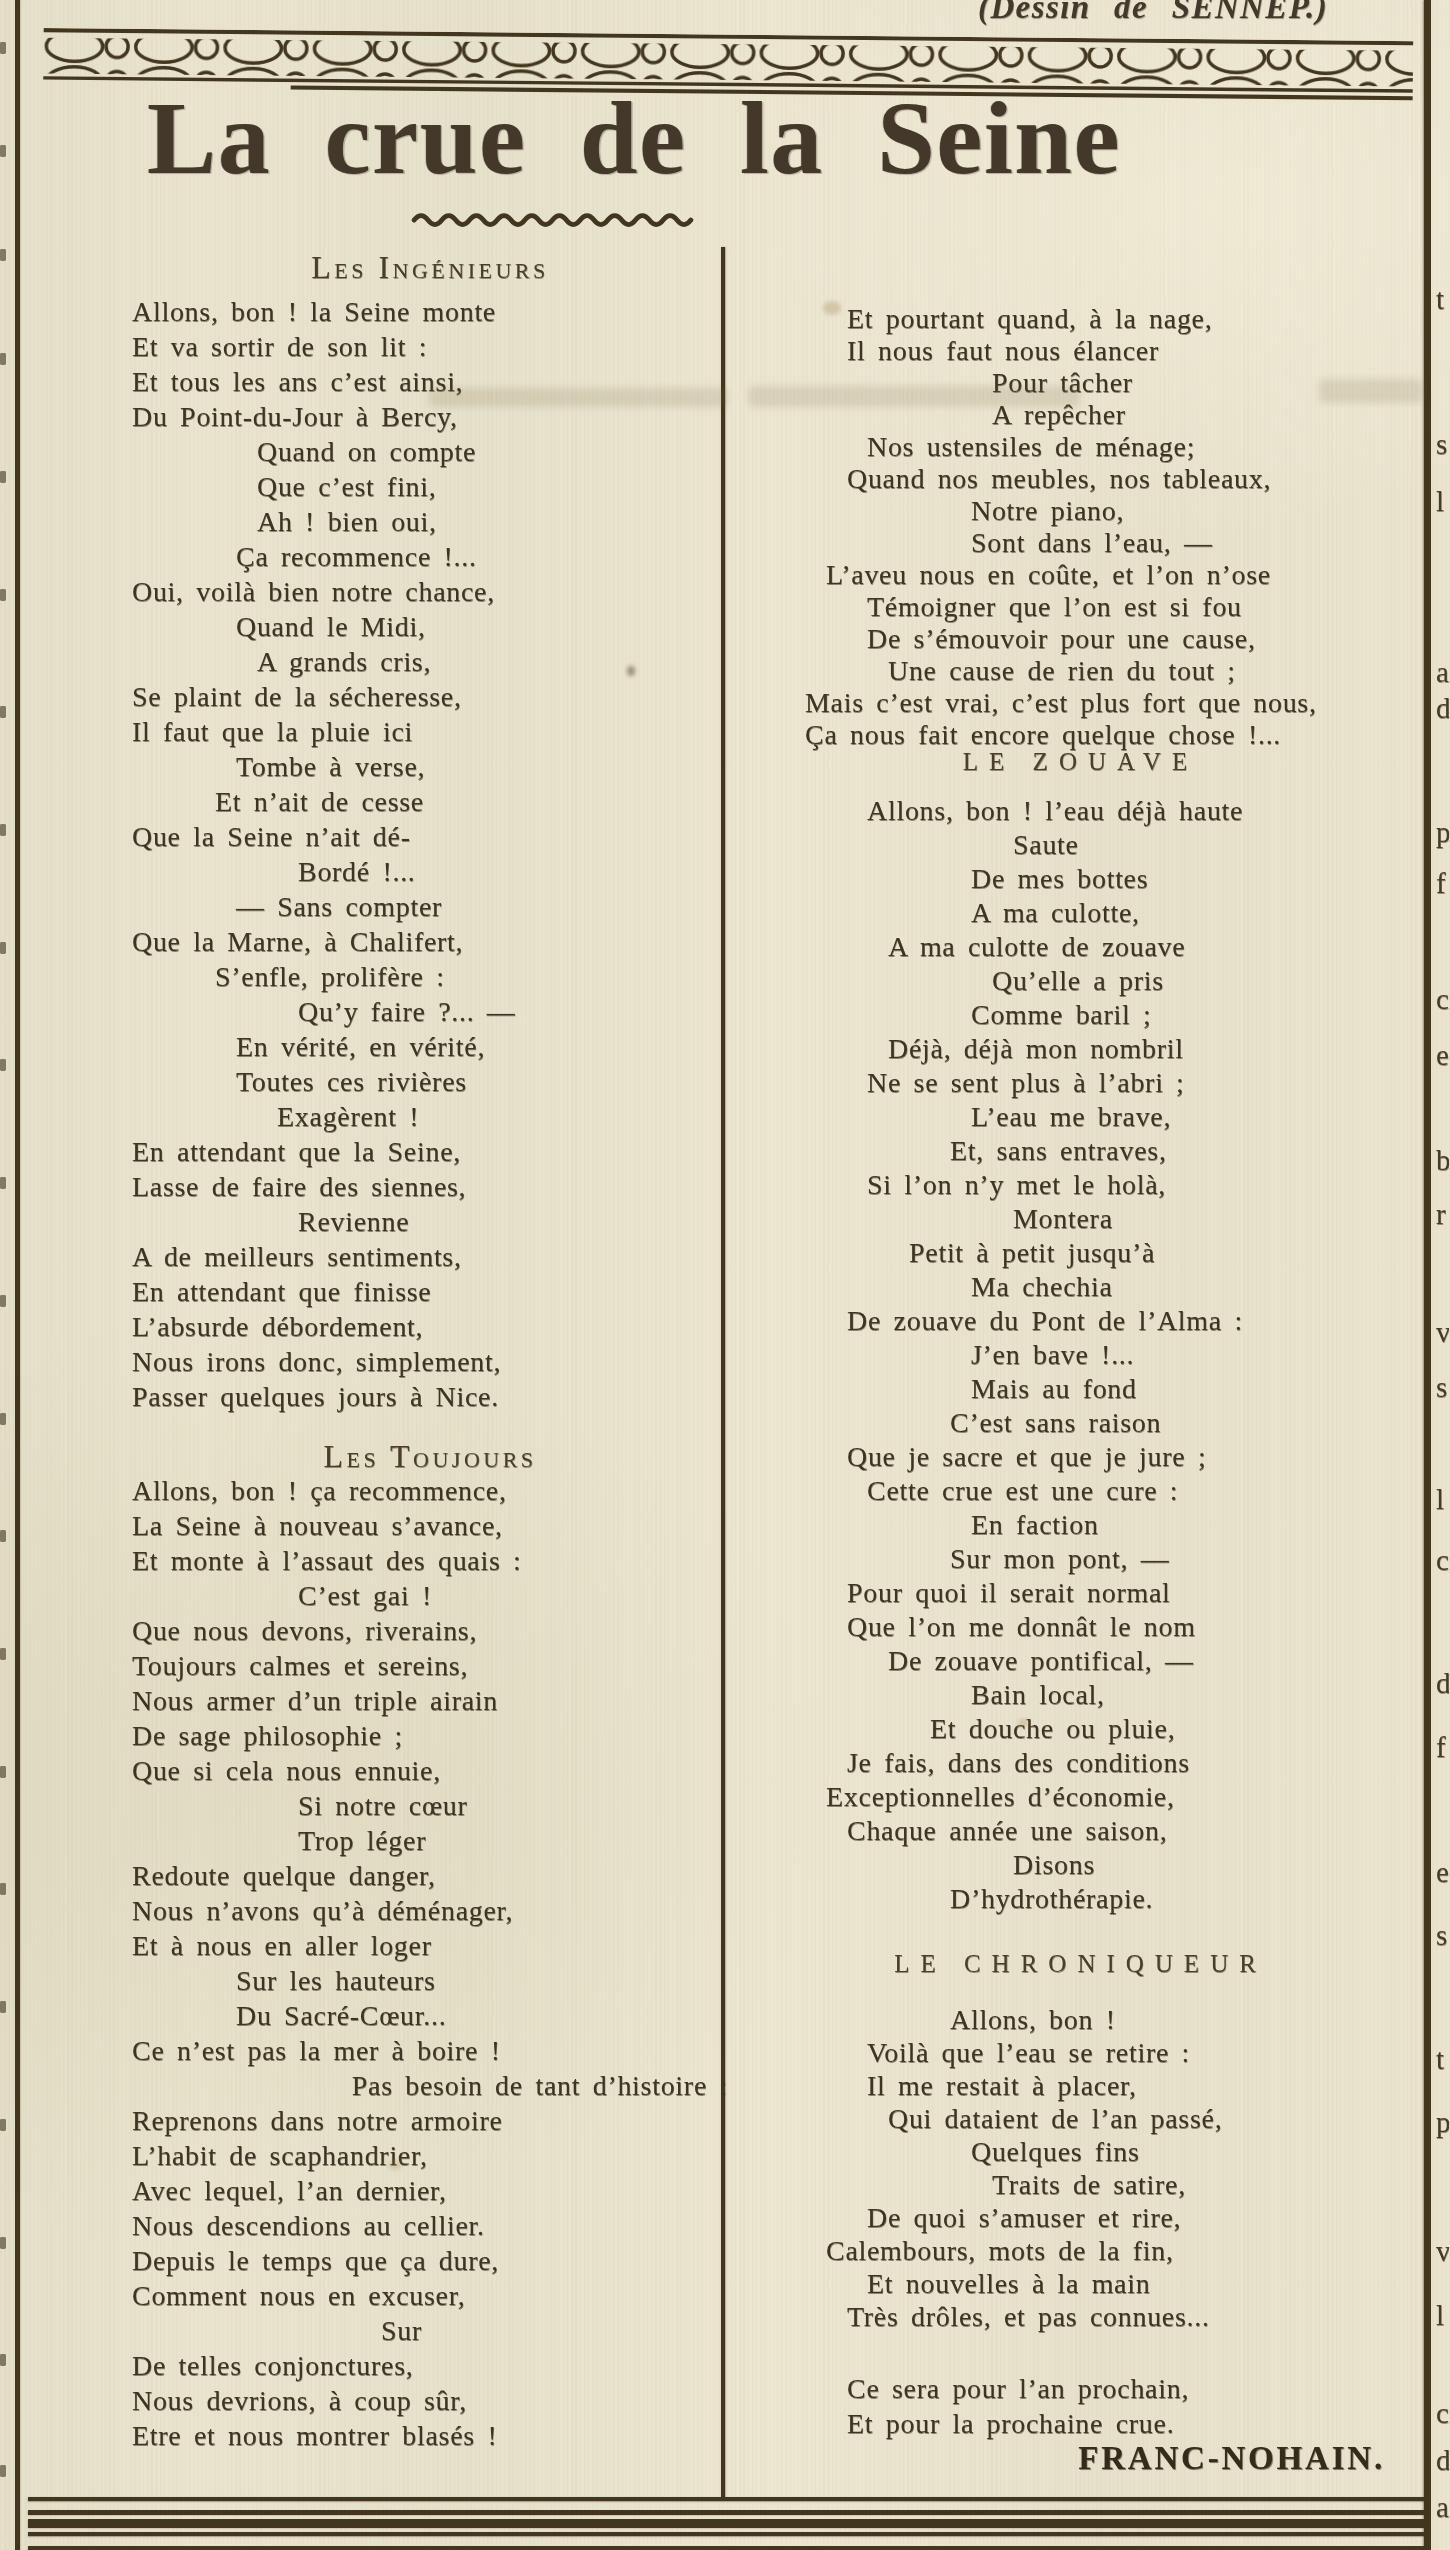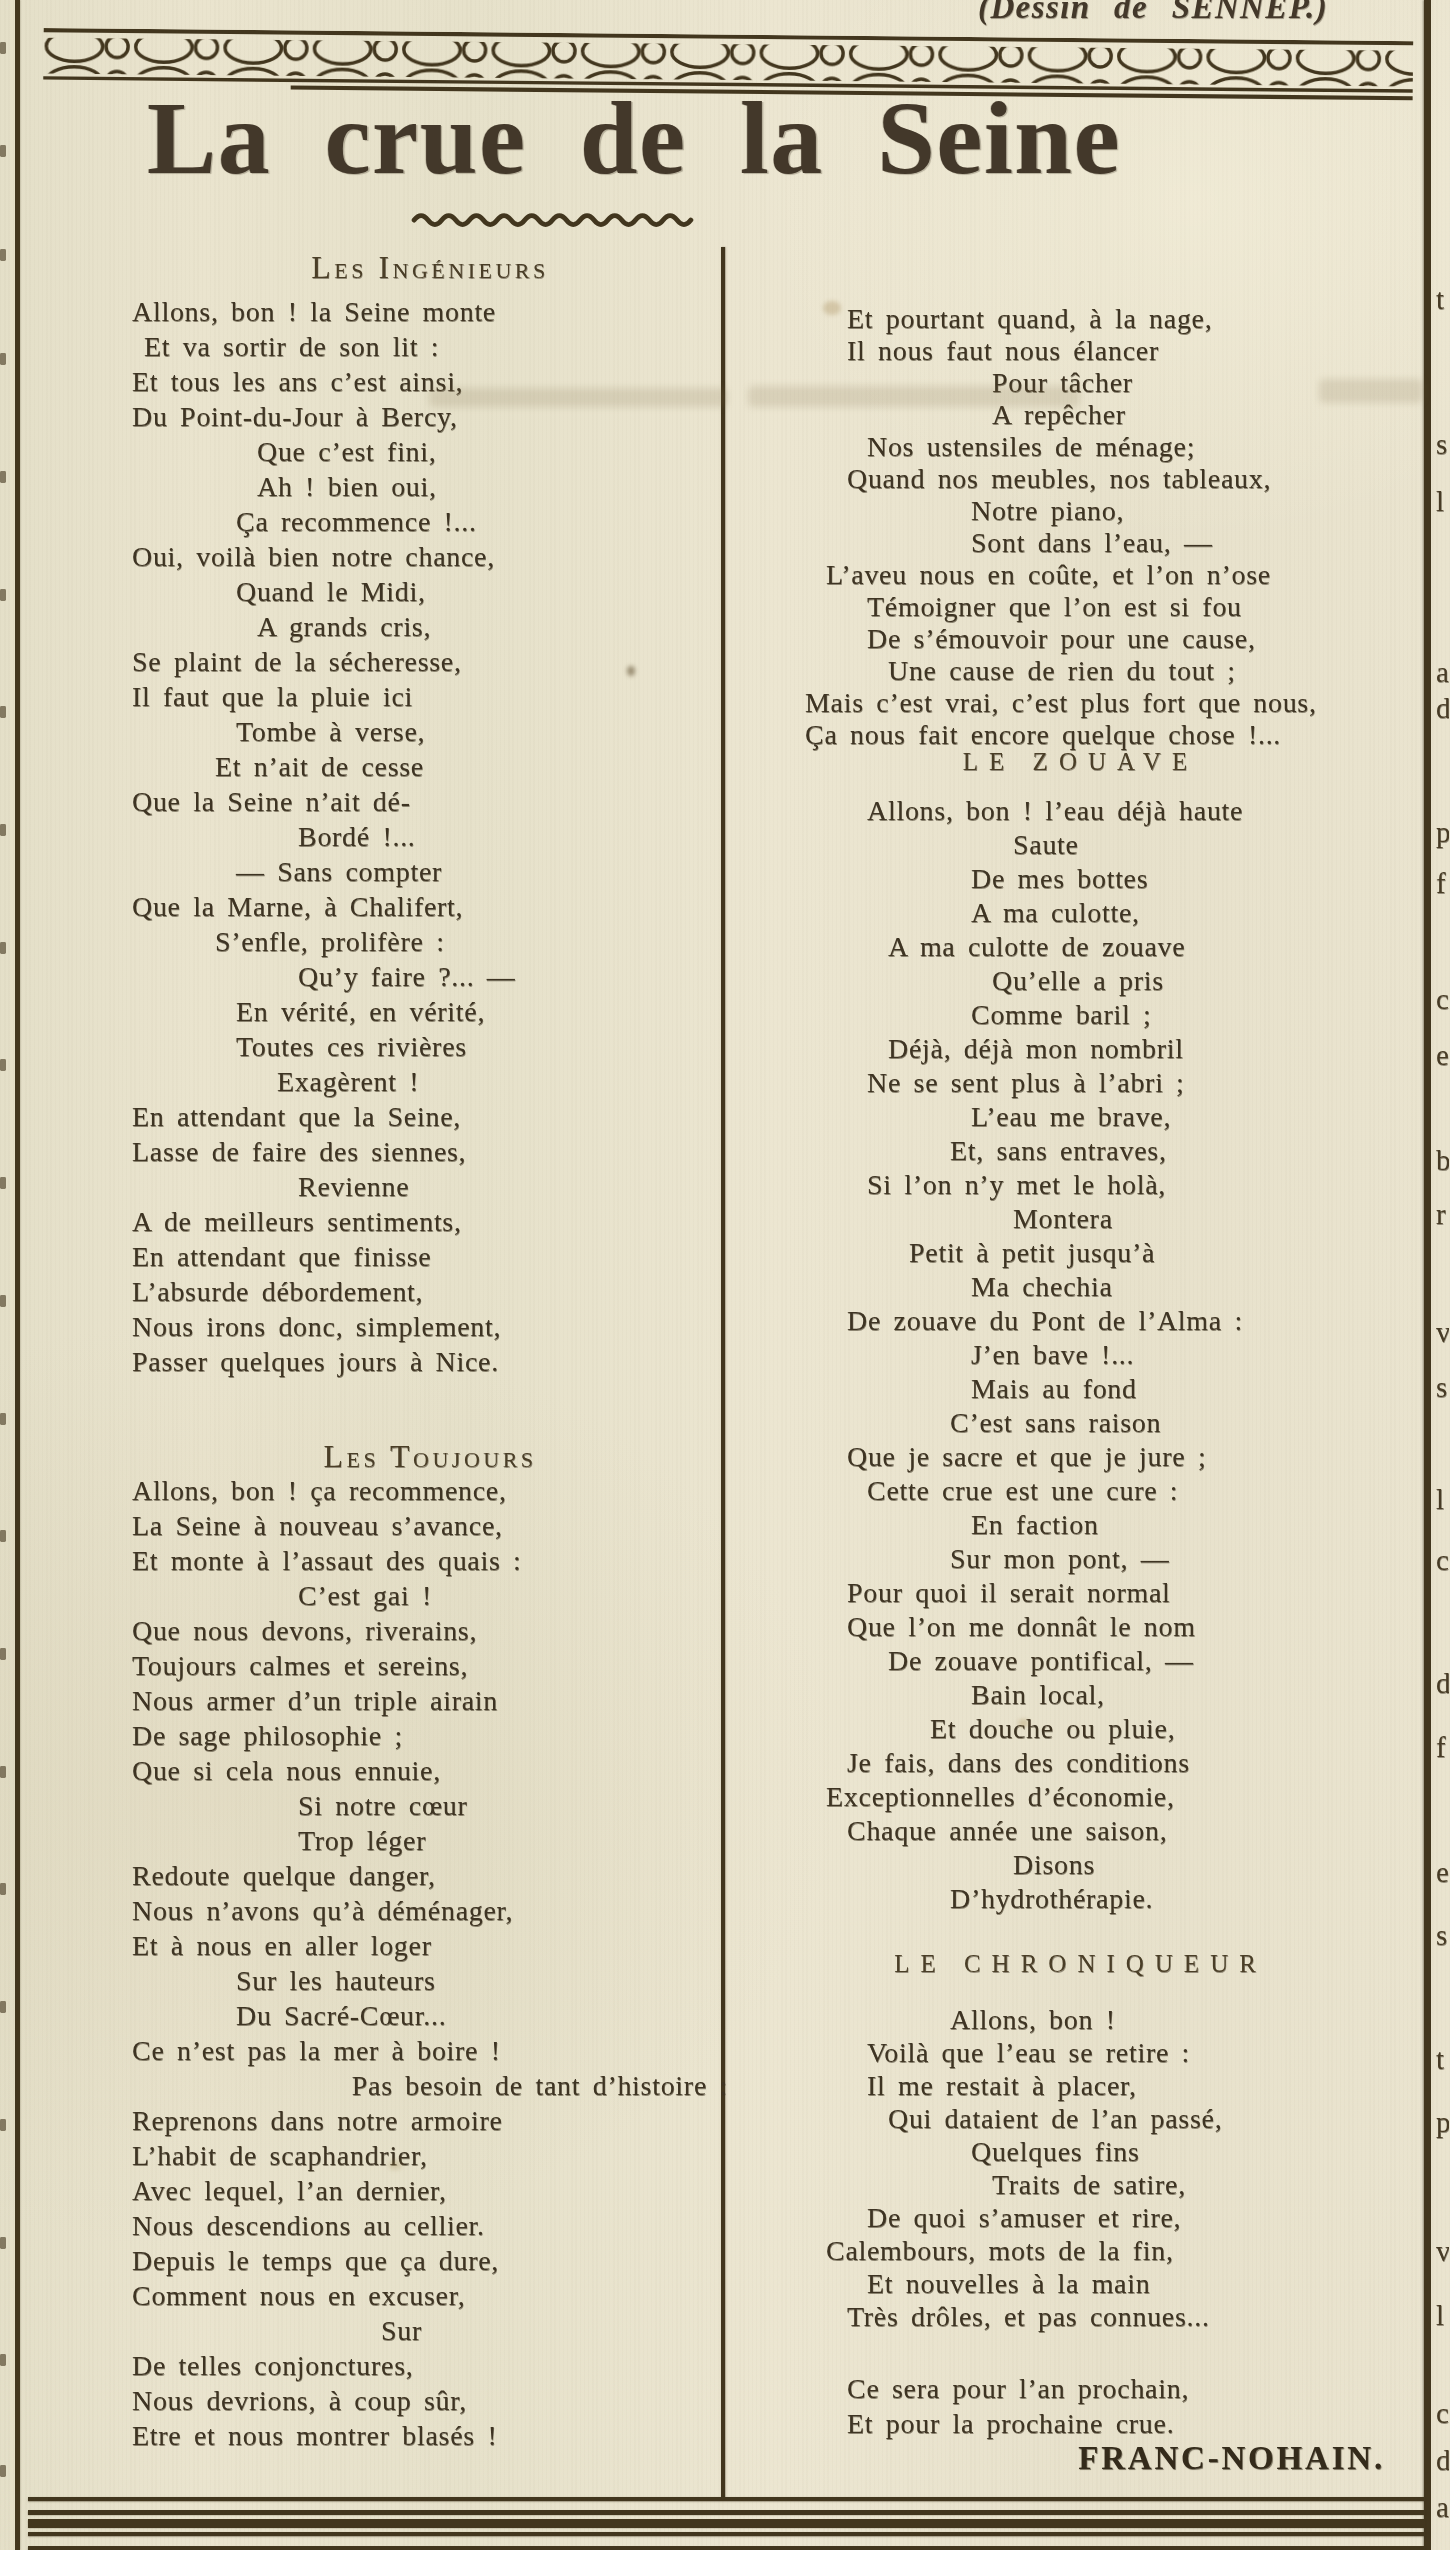--- a/index.html
+++ b/index.html
@@ -121,23 +121,24 @@
     </svg>
   </div>
 
   <div class="rule rule-left"></div>
   <div class="rule rule-center"></div>
   <div class="rule rule-right"></div>
 
   <div class="sec-head sh1">Les Ingénieurs</div>
   <div class="col colL lines-ing">
       <div class="verse" style="margin-left: 0px;">Allons, bon ! la Seine monte</div>
-      <div class="verse" style="margin-left: 12px;">Et va sortir de son lit :</div>
+      <div class="verse" style="margin-left: 0px;">Et va sortir de son lit :</div>
       <div class="verse" style="margin-left: 0px;">Et tous les ans c’est ainsi,</div>
       <div class="verse" style="margin-left: 0px;">Du Point-du-Jour à Bercy,</div>
+      <div class="verse" style="margin-left: 125px;">Quand on compte</div>
       <div class="verse" style="margin-left: 125px;">Que c’est fini,</div>
       <div class="verse" style="margin-left: 125px;">Ah ! bien oui,</div>
       <div class="verse" style="margin-left: 104px;">Ça recommence !...</div>
       <div class="verse" style="margin-left: 0px;">Oui, voilà bien notre chance,</div>
       <div class="verse" style="margin-left: 104px;">Quand le Midi,</div>
       <div class="verse" style="margin-left: 125px;">A grands cris,</div>
       <div class="verse" style="margin-left: 0px;">Se plaint de la sécheresse,</div>
       <div class="verse" style="margin-left: 0px;">Il faut que la pluie ici</div>
       <div class="verse" style="margin-left: 104px;">Tombe à verse,</div>
       <div class="verse" style="margin-left: 83px;">Et n’ait de cesse</div>

